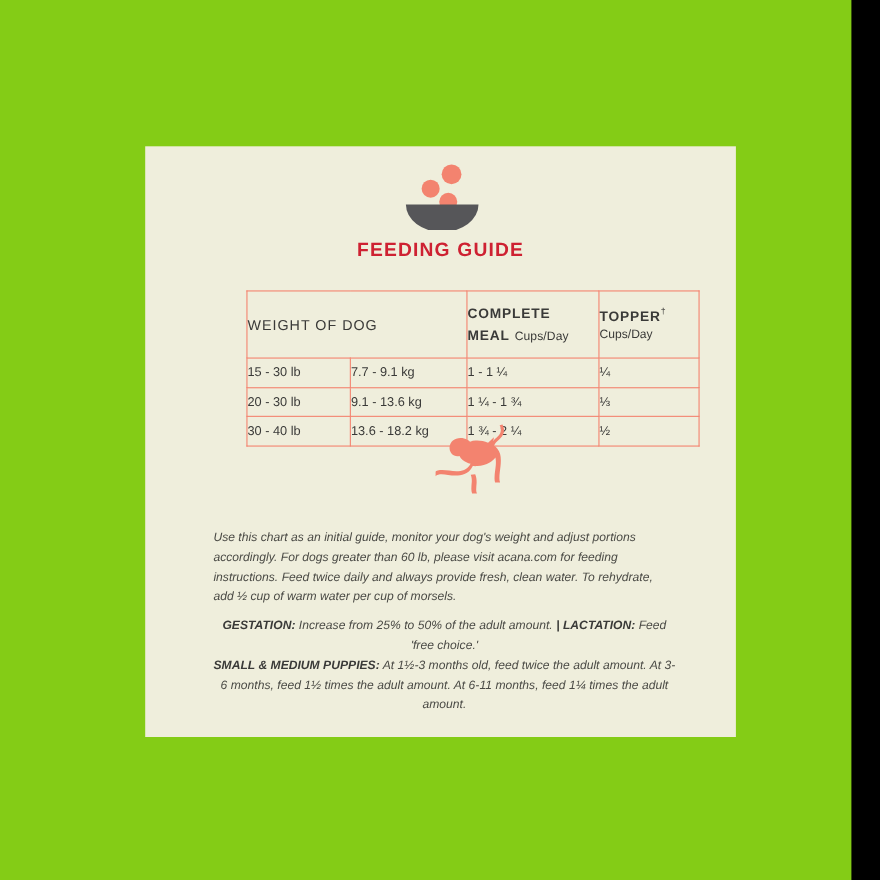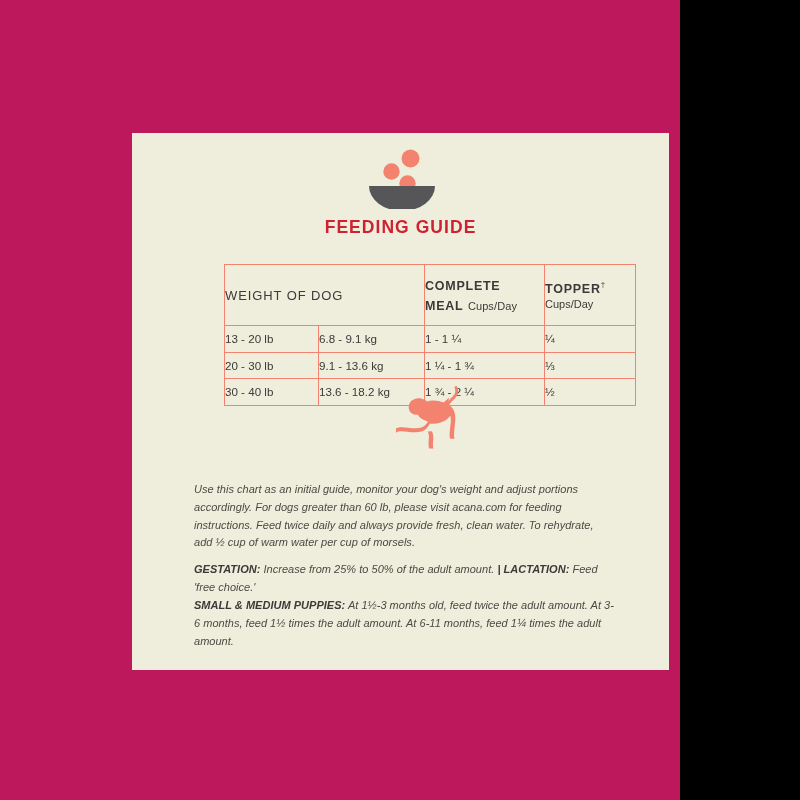--- a/index.html
+++ b/index.html
@@ -10,23 +10,23 @@
   body {
     width: 800px;
     height: 800px;
     overflow: hidden;
     font-family: "Liberation Sans", sans-serif;
     -webkit-font-smoothing: antialiased;
   }
 
   .stage {
     position: relative;
-    width: 680px;
+    width: 774px;
     height: 800px;
-    background: #be185d;
+    background: #84cc16;
   }
 
   .card {
     position: absolute;
     left: 132px;
     top: 133px;
     width: 537px;
     height: 537px;
     background: #EFEEDC;
     box-sizing: border-box;
@@ -144,21 +144,21 @@
     width: 420px;
     color: #4A4A45;
   }
   .para {
     font-size: 11px;
     line-height: 1.62;
     margin: 0 0 9px 0;
     letter-spacing: 0.02px;
     font-style: italic;
   }
-  .para.tight { margin-bottom: 12px; }
+  .para.tight { margin-bottom: 12px; text-align: center; }
   .b { font-weight: bold; color: #3A3A38; }
   .sep { font-weight: bold; color: #3A3A38; }
   .footnote {
     font-size: 7.6px;
     line-height: 1.5;
     margin: 10px 0 0 0;
     color: #55554E;
   }
 </style>
 </head>
@@ -203,22 +203,22 @@
             <th class="hdr-stack">
               <div>
                 <span class="hdr-strong">TOPPER</span><sup class="dagger">†</sup>
               </div>
               <div class="hdr-sub-line">Cups/Day</div>
             </th>
           </tr>
         </thead>
         <tbody>
           <tr>
-            <td class="c-lb">13 - 20 lb</td>
-            <td class="c-kg">6.8 - 9.1 kg</td>
+            <td class="c-lb">15 - 30 lb</td>
+            <td class="c-kg">7.7 - 9.1 kg</td>
             <td class="c-meal">1 - 1 ¼</td>
             <td class="c-top">¼</td>
           </tr>
           <tr>
             <td class="c-lb">20 - 30 lb</td>
             <td class="c-kg">9.1 - 13.6 kg</td>
             <td class="c-meal">1 ¼ - 1 ¾</td>
             <td class="c-top">⅓</td>
           </tr>
           <tr>

